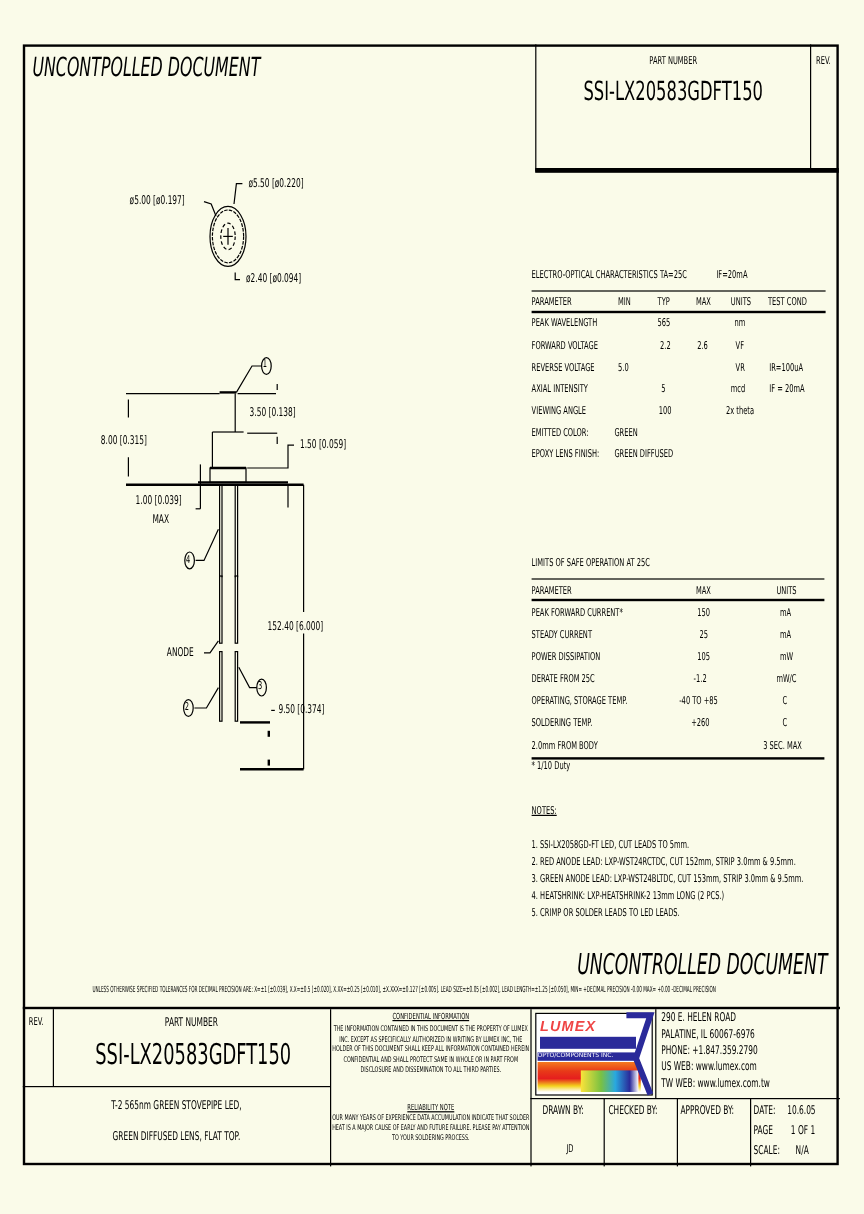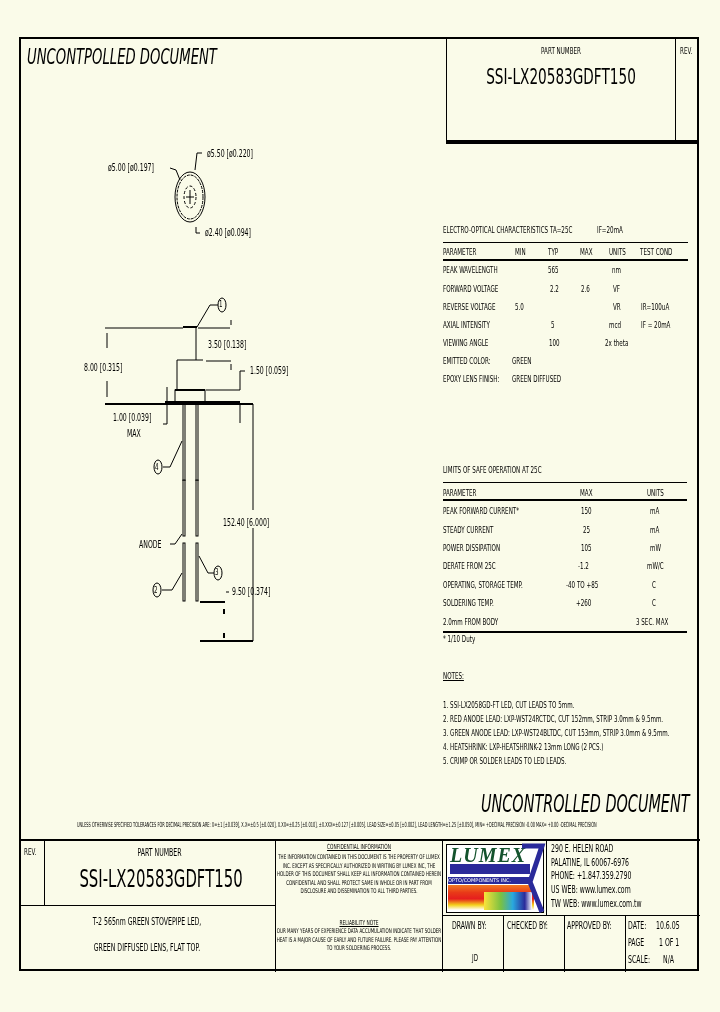--- a/index.html
+++ b/index.html
@@ -236,21 +236,21 @@
   <div style="font-family:'DejaVu Sans',sans-serif;font-size:6.5px;line-height:8.5px;text-align:center;transform:scaleX(0.62);transform-origin:center top;width:268px;margin-left:-51px;">THE INFORMATION CONTAINED IN THIS DOCUMENT IS THE PROPERTY OF LUMEX INC. EXCEPT AS SPECIFICALLY AUTHORIZED IN WRITING BY LUMEX INC, THE HOLDER OF THIS DOCUMENT SHALL KEEP ALL INFORMATION CONTAINED HEREIN CONFIDENTIAL AND SHALL PROTECT SAME IN WHOLE OR IN PART FROM DISCLOSURE AND DISSEMINATION TO ALL THIRD PARTIES.</div>
 </div>
 <div class="abs cadc" style="left:276px;top:919px;width:166px;font-size:7px;line-height:8px;text-decoration:underline;">RELIABILITY NOTE</div>
 <div class="abs" style="left:276px;top:927px;width:166px;height:36px;overflow:hidden;">
   <div style="font-family:'DejaVu Sans',sans-serif;font-size:6.5px;line-height:8.5px;text-align:center;transform:scaleX(0.62);transform-origin:center top;width:268px;margin-left:-51px;">OUR MANY YEARS OF EXPERIENCE DATA ACCUMULATION INDICATE THAT SOLDER HEAT IS A MAJOR CAUSE OF EARLY AND FUTURE FAILURE. PLEASE PAY ATTENTION TO YOUR SOLDERING PROCESS.</div>
 </div>
 <div class="line" style="left:442px;top:841px;width:1px;height:131px;"></div>
 
 <div class="abs" style="left:444px;top:842px;width:102px;height:73px;overflow:hidden;">
   <div style="position:absolute;left:2px;top:2px;width:98px;height:69px;border:1px solid #000;box-sizing:border-box;background:#fff;"></div>
-  <div style="position:absolute;left:6px;top:3px;font-family:Liberation Serif, serif;font-weight:bold;font-style:italic;font-size:20px;line-height:20px;color:#14532d;letter-spacing:1px;">LUMEX</div>
+  <div style="position:absolute;left:6px;top:3px;font-family:Liberation Sans, sans-serif;font-weight:bold;font-style:italic;font-size:12px;line-height:20px;color:#ef4444;letter-spacing:1px;">LUMEX</div>
   <div style="position:absolute;left:6px;top:22px;width:80px;height:10px;background:#2a2a9a;"></div>
   <div style="position:absolute;left:4px;top:35px;width:82px;height:7px;background:#2a2a9a;color:#fff;font-family:'DejaVu Sans',sans-serif;font-size:5px;line-height:7px;overflow:hidden;white-space:nowrap;">OPTO/COMPONENTS INC.</div>
   <div style="position:absolute;left:4px;top:43px;width:86px;height:25px;background:linear-gradient(180deg,#f47a20 0%,#e83a18 30%,#e61e1e 55%,#f4d21c 80%,#fff 100%);"></div>
   <div style="position:absolute;left:40px;top:50px;width:48px;height:18px;background:linear-gradient(90deg,#fbe33a 0%,#7ac142 35%,#29a8df 60%,#2a2a9a 85%,#fff 100%);"></div>
   <svg width="102" height="73" style="left:0;top:0;">
     <polyline points="78,4 98,4 86,40 98,70" fill="none" stroke="#2a2a9a" stroke-width="5"></polyline>
   </svg>
 </div>
 <div class="line" style="left:546px;top:841px;width:1px;height:74px;"></div>
 

